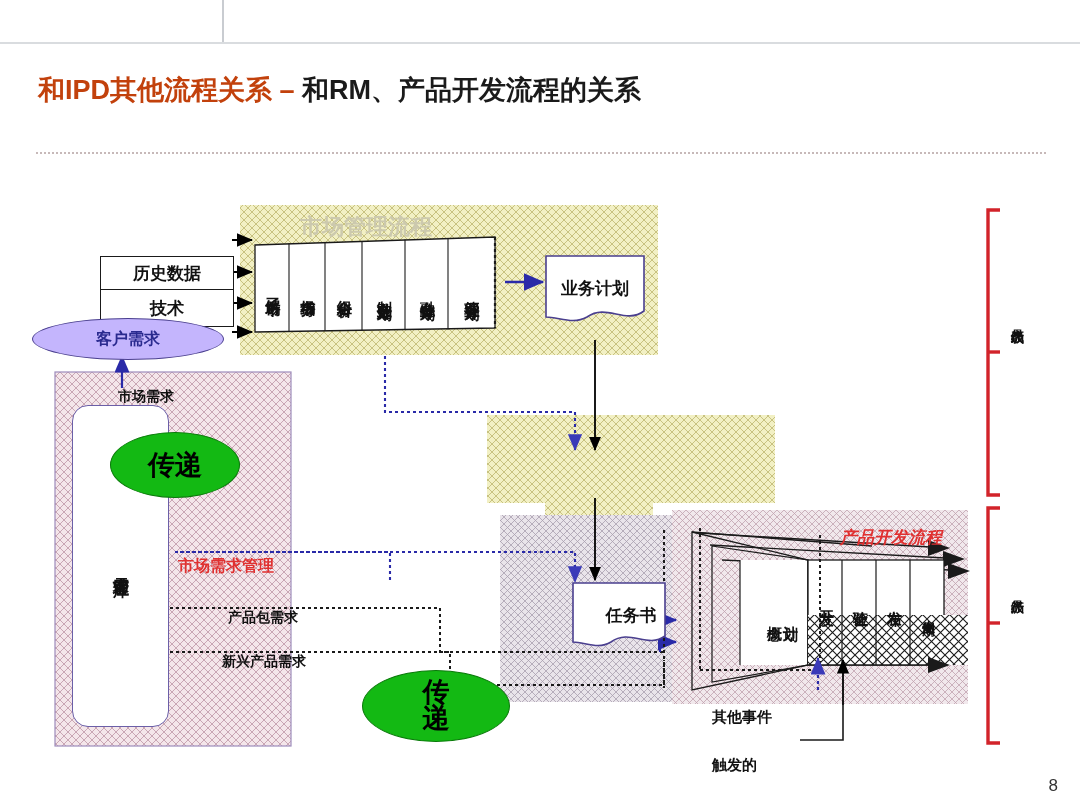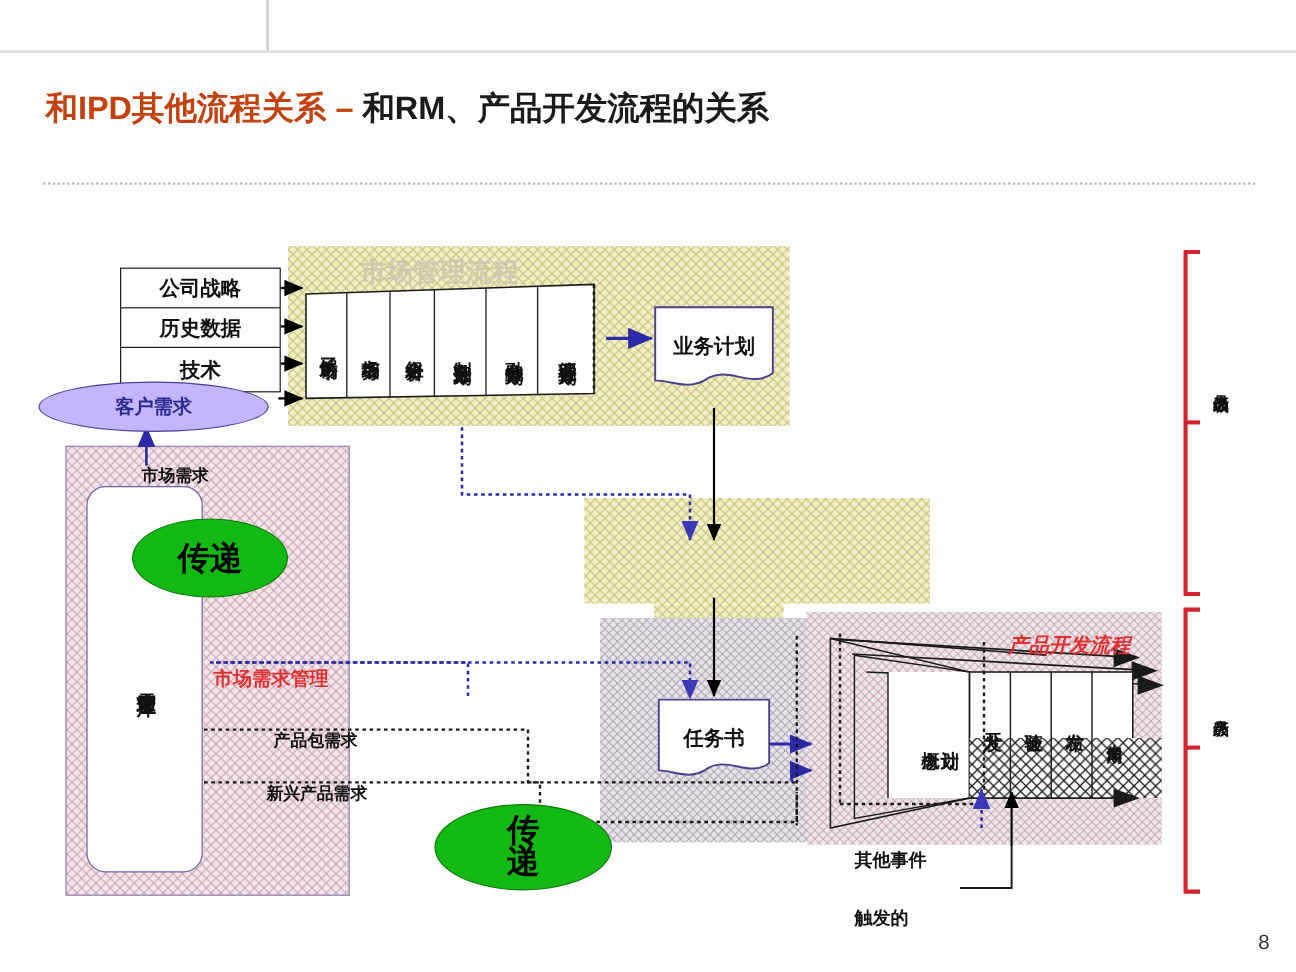--- a/index.html
+++ b/index.html
@@ -191,23 +191,20 @@
     <polyline points="170,260 665,260" fill="none" stroke="#1a1a1a" stroke-width="1.8" stroke-dasharray="3,3" opacity="0"></polyline>
 
     <polyline points="1000,50 988,50 988,335 1000,335" fill="none" stroke="#d2232a" stroke-width="3.4"></polyline>
     <line x1="988" y1="192" x2="1000" y2="192" stroke="#d2232a" stroke-width="3.4"></line>
     <polyline points="1000,348 988,348 988,583 1000,583" fill="none" stroke="#d2232a" stroke-width="3.4"></polyline>
     <line x1="988" y1="463" x2="1000" y2="463" stroke="#d2232a" stroke-width="3.4"></line>
   </svg>
 
   <div class="watermark" style="left:300px;top:52px;">市场管理流程</div>
 
-  <div class="inbox abs" style="left:100px;top:63px;width:132px;height:33px;">
-    <span>公司战略</span>
-  </div>
   <div class="inbox abs" style="left:100px;top:96px;width:132px;height:33px;">
     <span>历史数据</span>
   </div>
   <div class="inbox abs" style="left:100px;top:129px;width:132px;height:36px;">
     <span>技术</span>
   </div>
 
   <div class="funnel-seg" style="left:256px;top:88px;width:33px;height:80px;">
     <span class="vtext">了解市场</span>
     </div>
@@ -228,21 +225,21 @@
     </div>
 
   <div class="abs" style="left:545px;top:95px;width:100px;height:68px;">
     <svg width="100" height="68">
       <path d="M1,1 H99 V56 C80,70 62,48 42,62 C28,70 14,62 1,62 Z" fill="#fff" stroke="#4a3f8f" stroke-width="1.6"></path>
     </svg>
     <div class="doc-label">业务计划</div>
   </div>
 
 
-  <div class="abs" style="left:548px;top:422px;width:94px;height:66px;">
+  <div class="abs" style="left:548px;top:422px;width:94px;height:66px;padding-left:24px;">
     <svg width="94" height="66">
       <path d="M1,1 H93 V54 C75,67 58,46 39,60 C26,68 13,60 1,60 Z" fill="#fff" stroke="#4a3f8f" stroke-width="1.6"></path>
     </svg>
     <div class="doc-label">任务书</div>
   </div>
 
   <div class="oval-cust" style="left:32px;top:158px;width:190px;height:40px;">
     <span>客户需求</span>
   </div>
 

